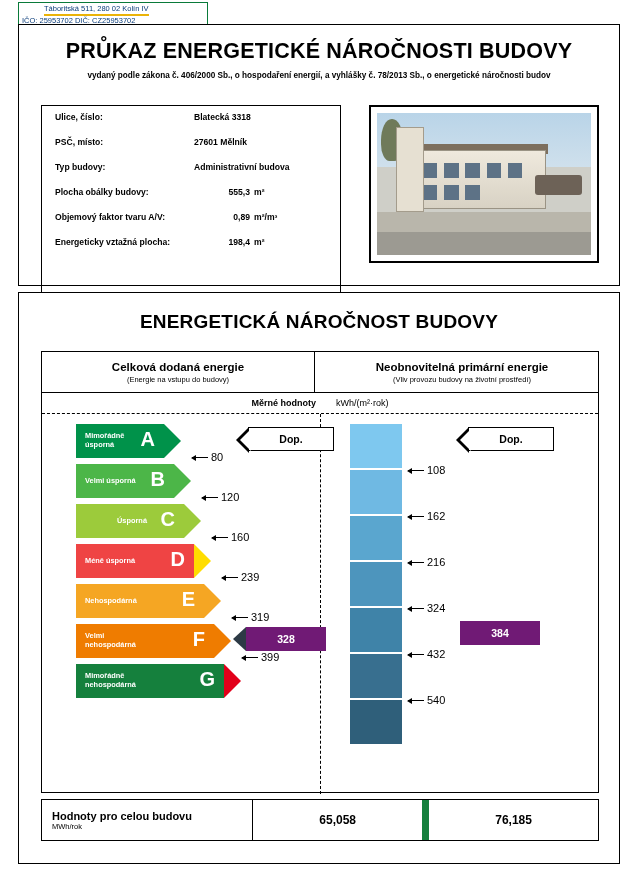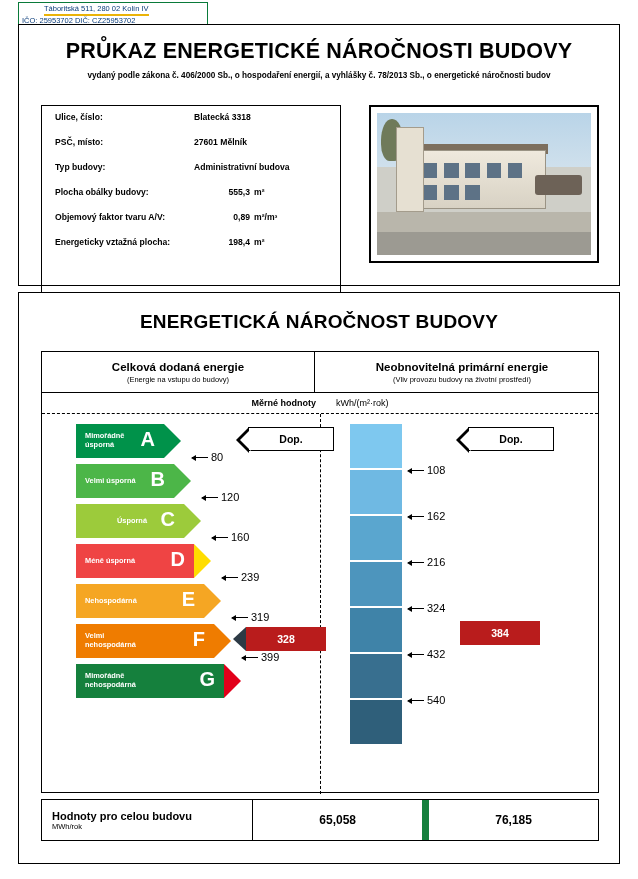--- a/index.html
+++ b/index.html
@@ -114,21 +114,21 @@
   }
   .ptr.white{border:1.6px solid #000;background:#fff;color:#000;width:86px;}
   .ptr.white:before{
     content:"";position:absolute;left:-13px;top:-1px;
     border-top:13px solid transparent;border-bottom:13px solid transparent;border-right:13px solid #000;
   }
   .ptr.white:after{
     content:"";position:absolute;left:-9px;top:1px;
     border-top:11px solid transparent;border-bottom:11px solid transparent;border-right:11px solid #fff;
   }
-  .ptr.dark{background:#b91c1c;color:#fff;width:80px;}
+  .ptr.dark{background:#701a75;color:#fff;width:80px;}
   .ptr.dark.rightarrow:before{
     content:"";position:absolute;left:-13px;top:0;
     border-top:12px solid transparent;border-bottom:12px solid transparent;border-right:13px solid #2d3a45;
   }
 
   
   .rscale{position:absolute;left:50%;top:0;width:50%;height:100%;}
   .bblock{position:absolute;left:30px;width:52px;}
 
   

